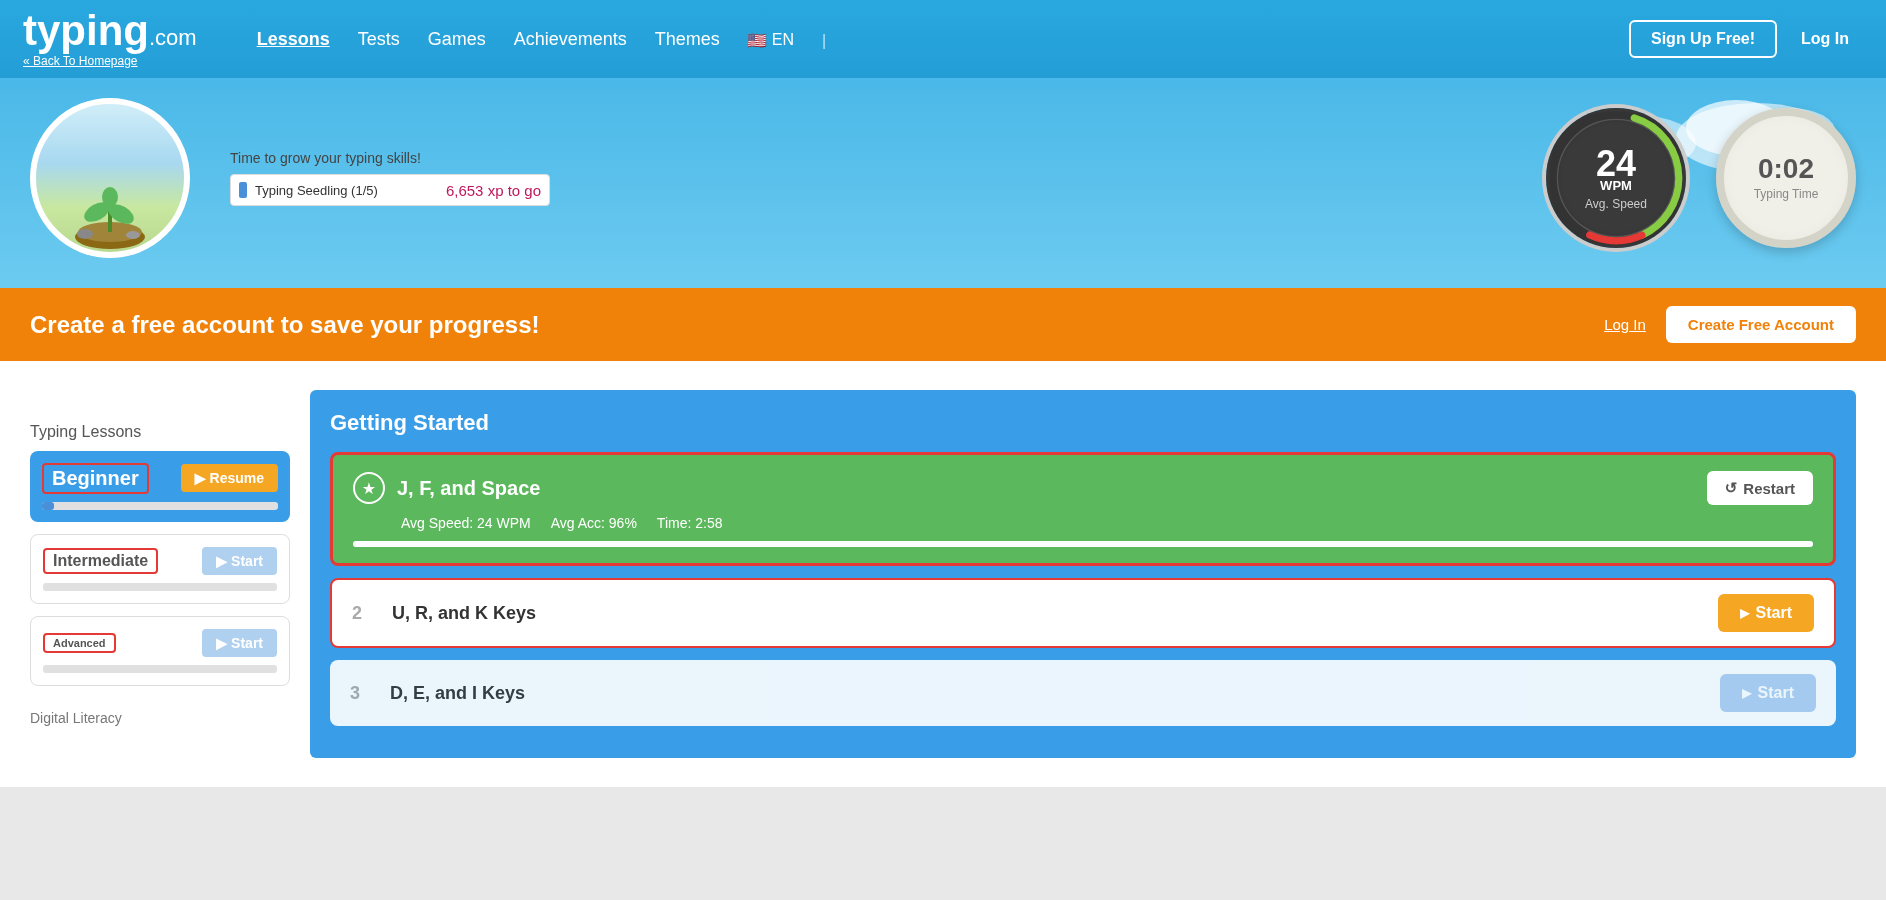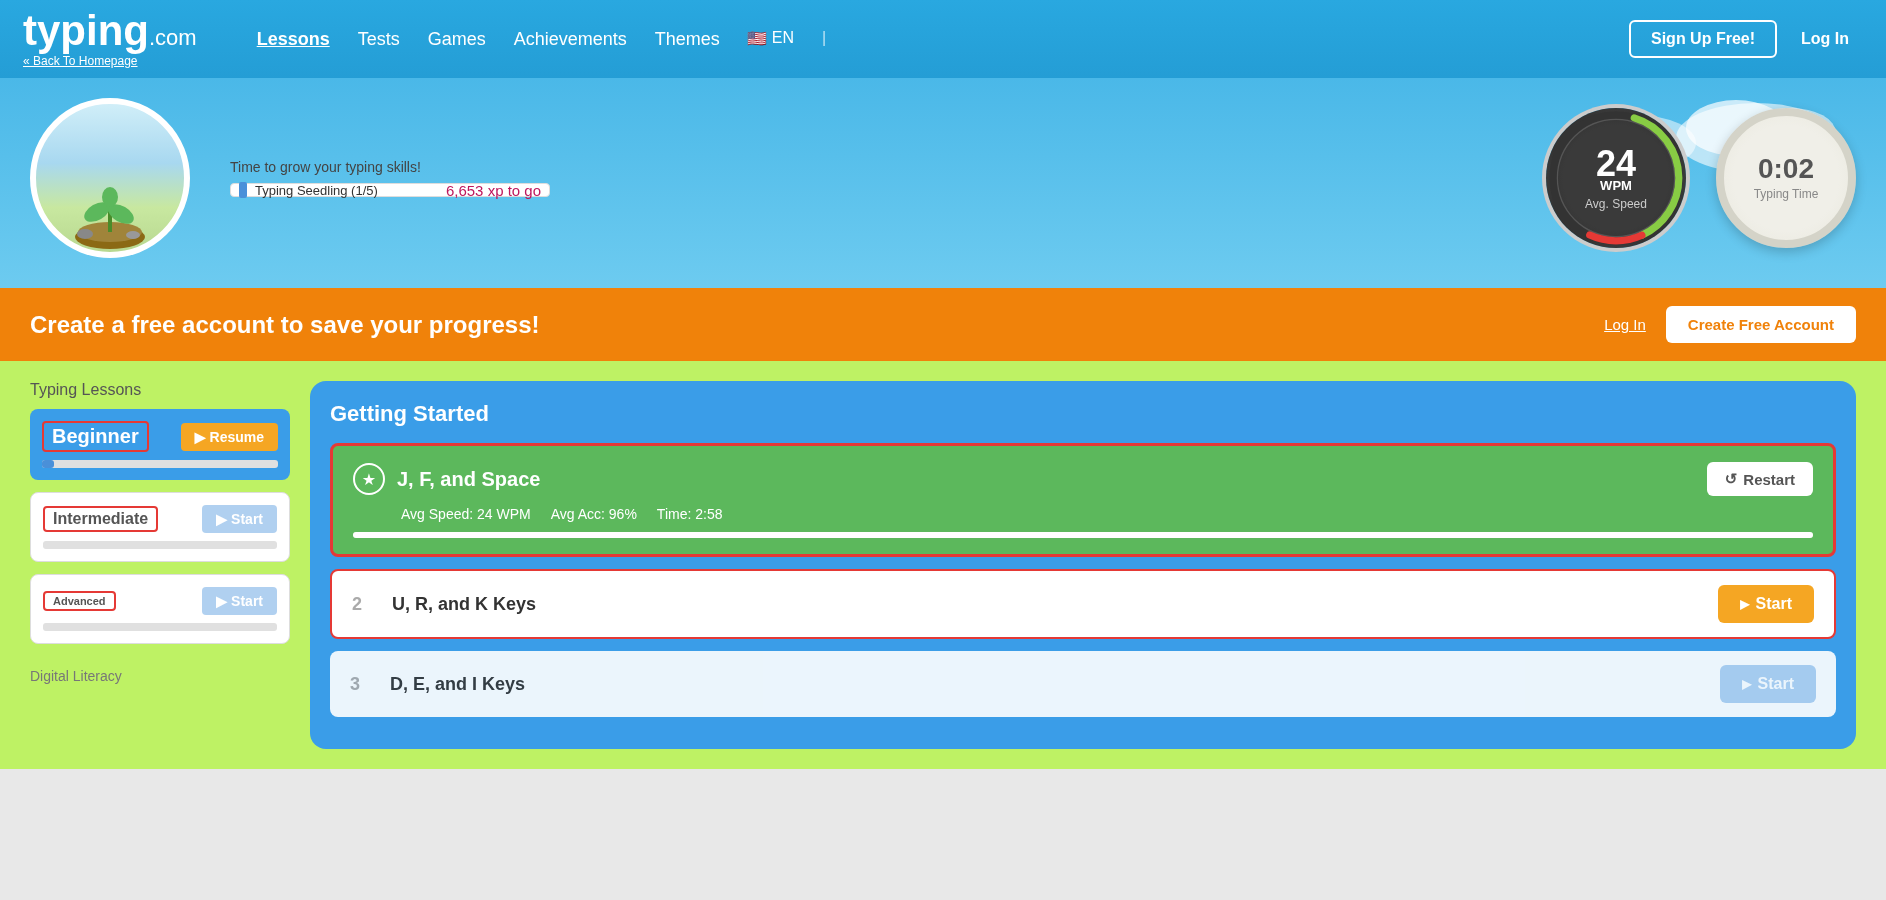--- a/index.html
+++ b/index.html
@@ -21,21 +21,21 @@
     .logo {
       font-size: 42px;
       font-weight: 900;
       color: white;
       line-height: 1;
     }
     .logo span.com { font-size: 22px; font-weight: 400; color: white; }
     .back-link { color: white; font-size: 12px; text-decoration: underline; cursor: pointer; margin-top: 2px; }
     .nav {
       display: flex;
-      align-items: flex-start;
+      align-items: flex-end;
       gap: 28px;
       margin-left: 20px;
     }
     .nav a {
       color: white;
       text-decoration: none;
       font-size: 18px;
       font-weight: 500;
       cursor: pointer;
     }
@@ -81,21 +81,21 @@
       display: flex;
       align-items: flex-end;
       justify-content: center;
       overflow: hidden;
     }
     .user-info { flex: 1; }
     .user-tagline { color: #444; font-size: 14px; margin-bottom: 8px; }
     .xp-bar-container {
       background: white;
       border-radius: 4px;
-      height: 14px;
+      height: 32px;
       width: 320px;
       display: flex;
       align-items: center;
       padding: 2px 8px;
       gap: 8px;
       border: 1px solid #ddd;
     }
     .xp-bar-fill {
       background: #4a90d9;
       height: 16px;
@@ -166,23 +166,24 @@
       padding: 10px 22px;
       border-radius: 6px;
       font-size: 15px;
       font-weight: 700;
       cursor: pointer;
     }
 
     
     .main-content {
       display: flex;
-      padding: 20px 30px;
+      padding: 29px 30px;
       gap: 20px;
-      background: #bef264;
+      background: #ffffff;
+      align-items: center;
     }
 
     
     .sidebar {
       width: 260px;
       flex-shrink: 0;
     }
     .sidebar-title {
       font-size: 16px;
       color: #555;
@@ -267,21 +268,21 @@
       font-size: 14px;
       color: #777;
       margin-top: 24px;
       font-weight: 400;
     }
 
     
     .lessons-panel {
       flex: 1;
       background: #3a9de8;
-      border-radius: 16px;
+      border-radius: 6px;
       padding: 20px;
     }
     .lessons-panel-title {
       color: white;
       font-size: 22px;
       font-weight: 700;
       margin-bottom: 16px;
     }
 
     

